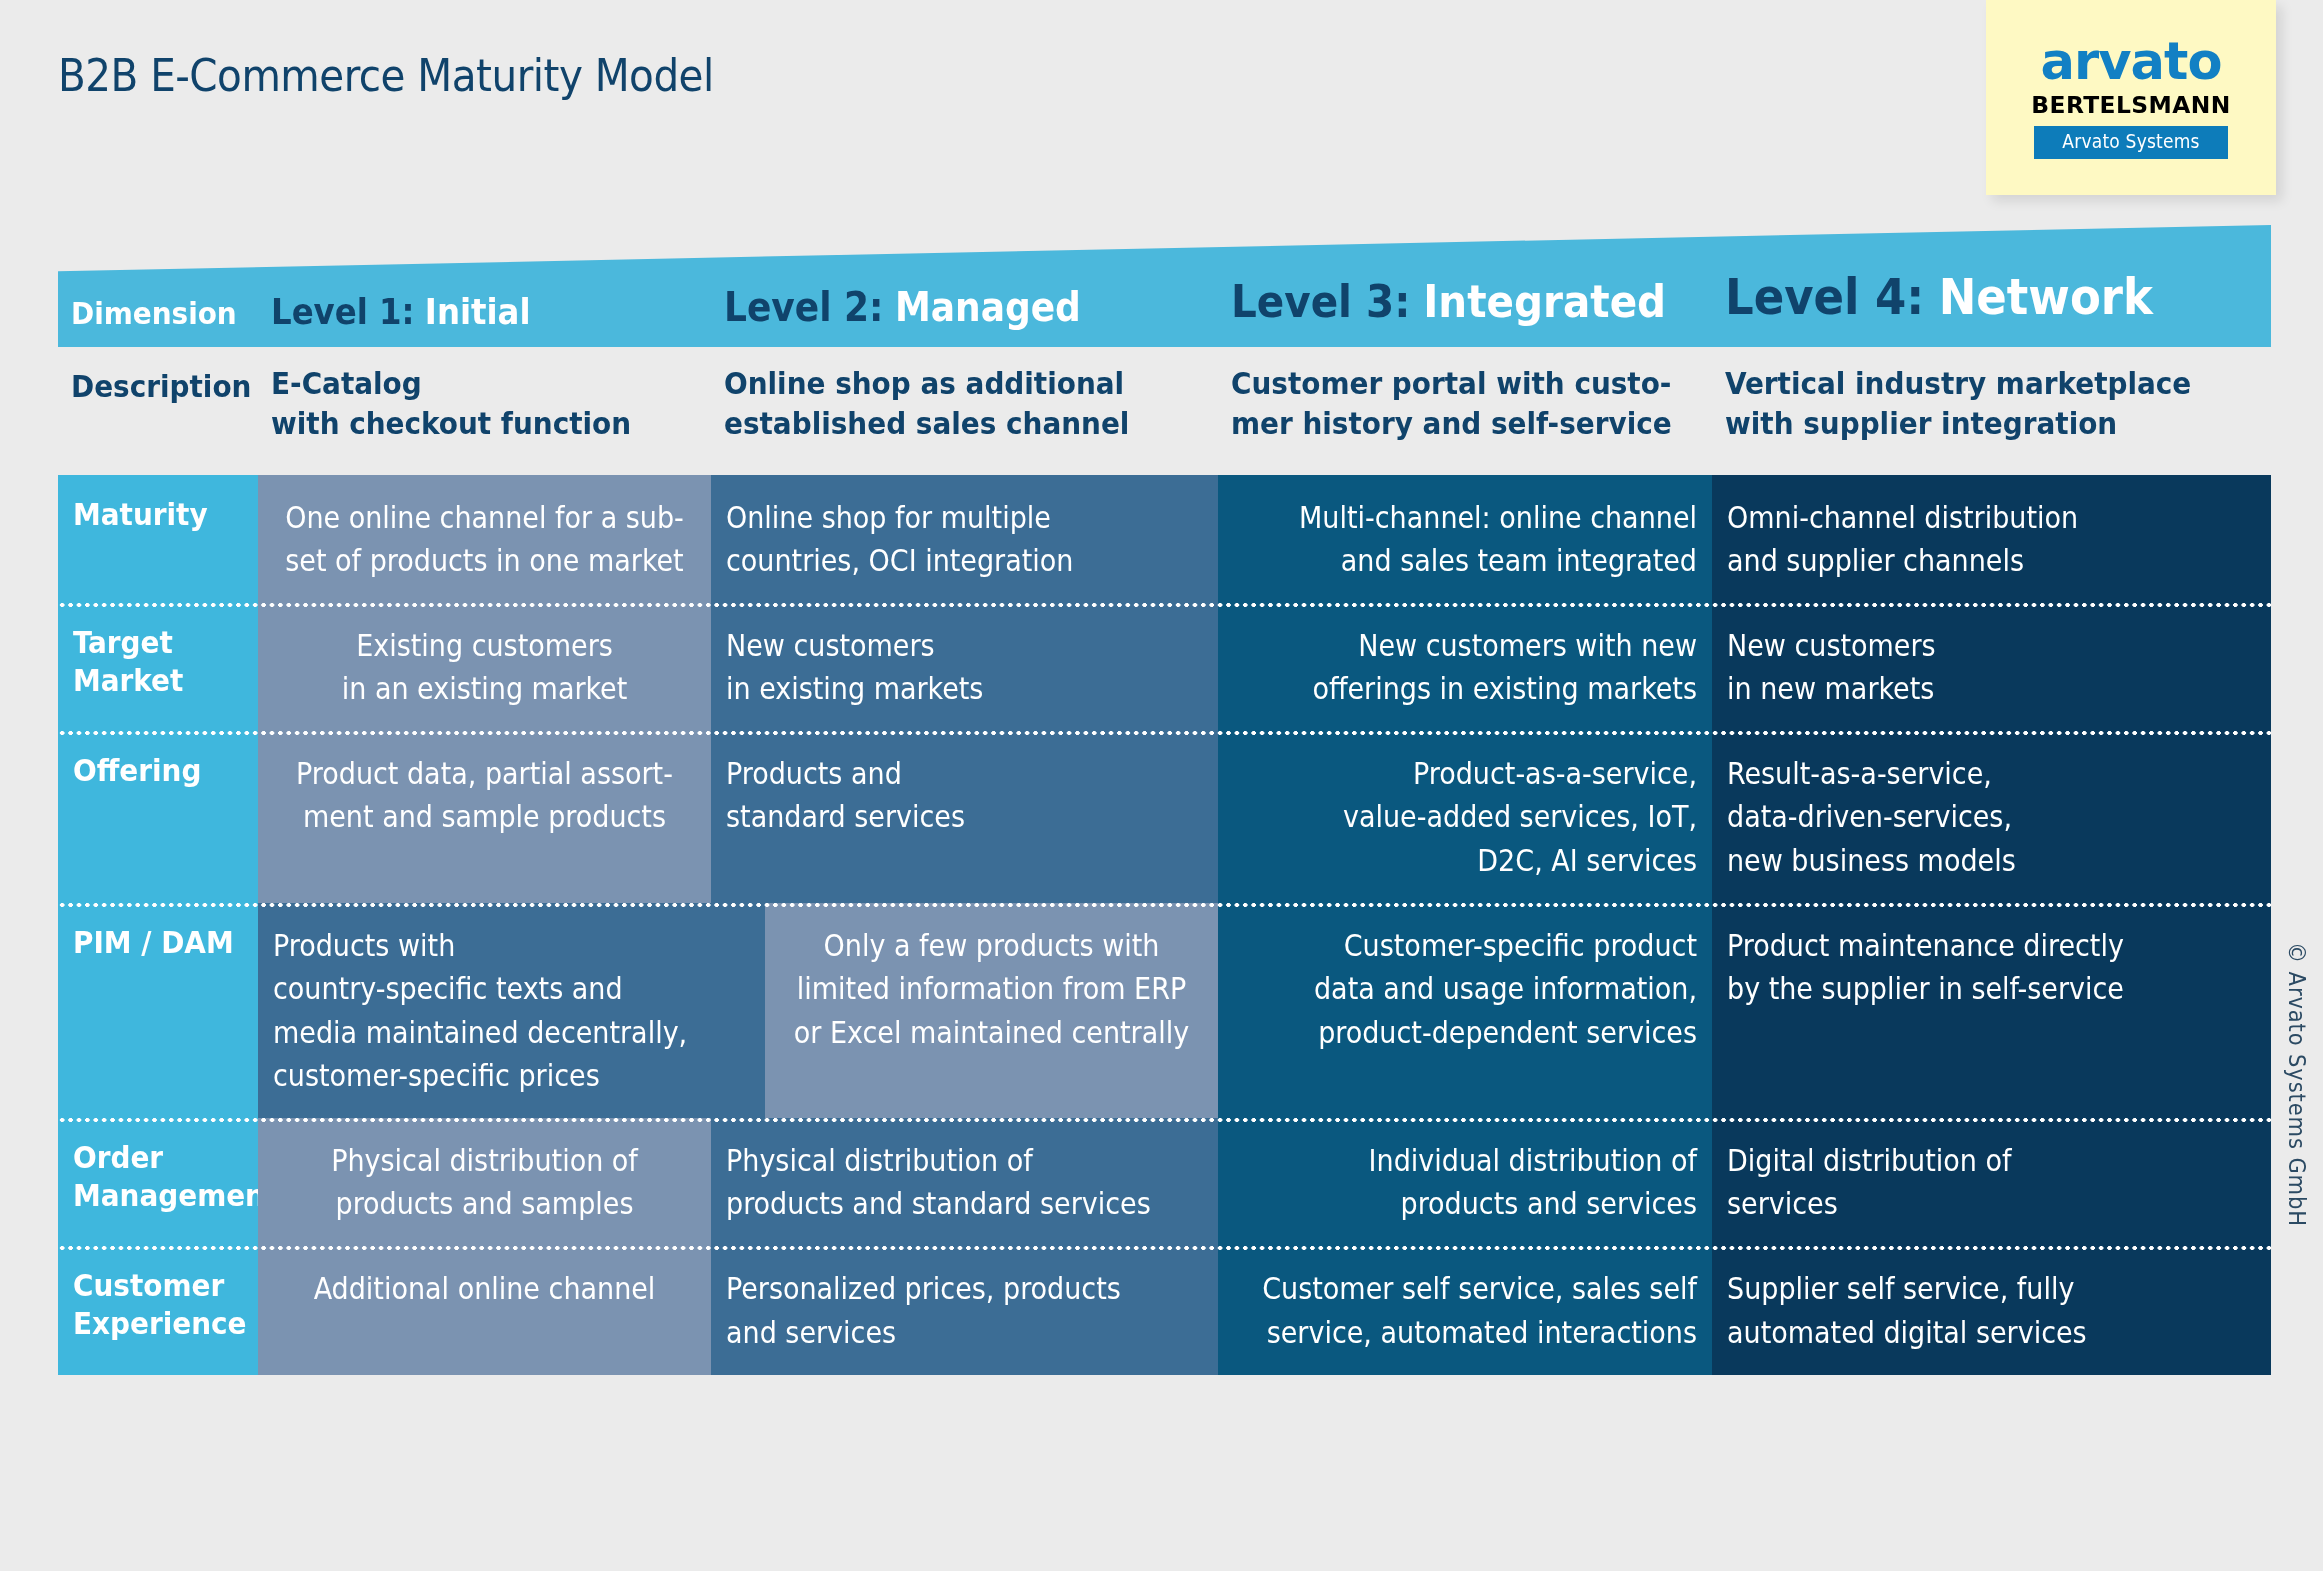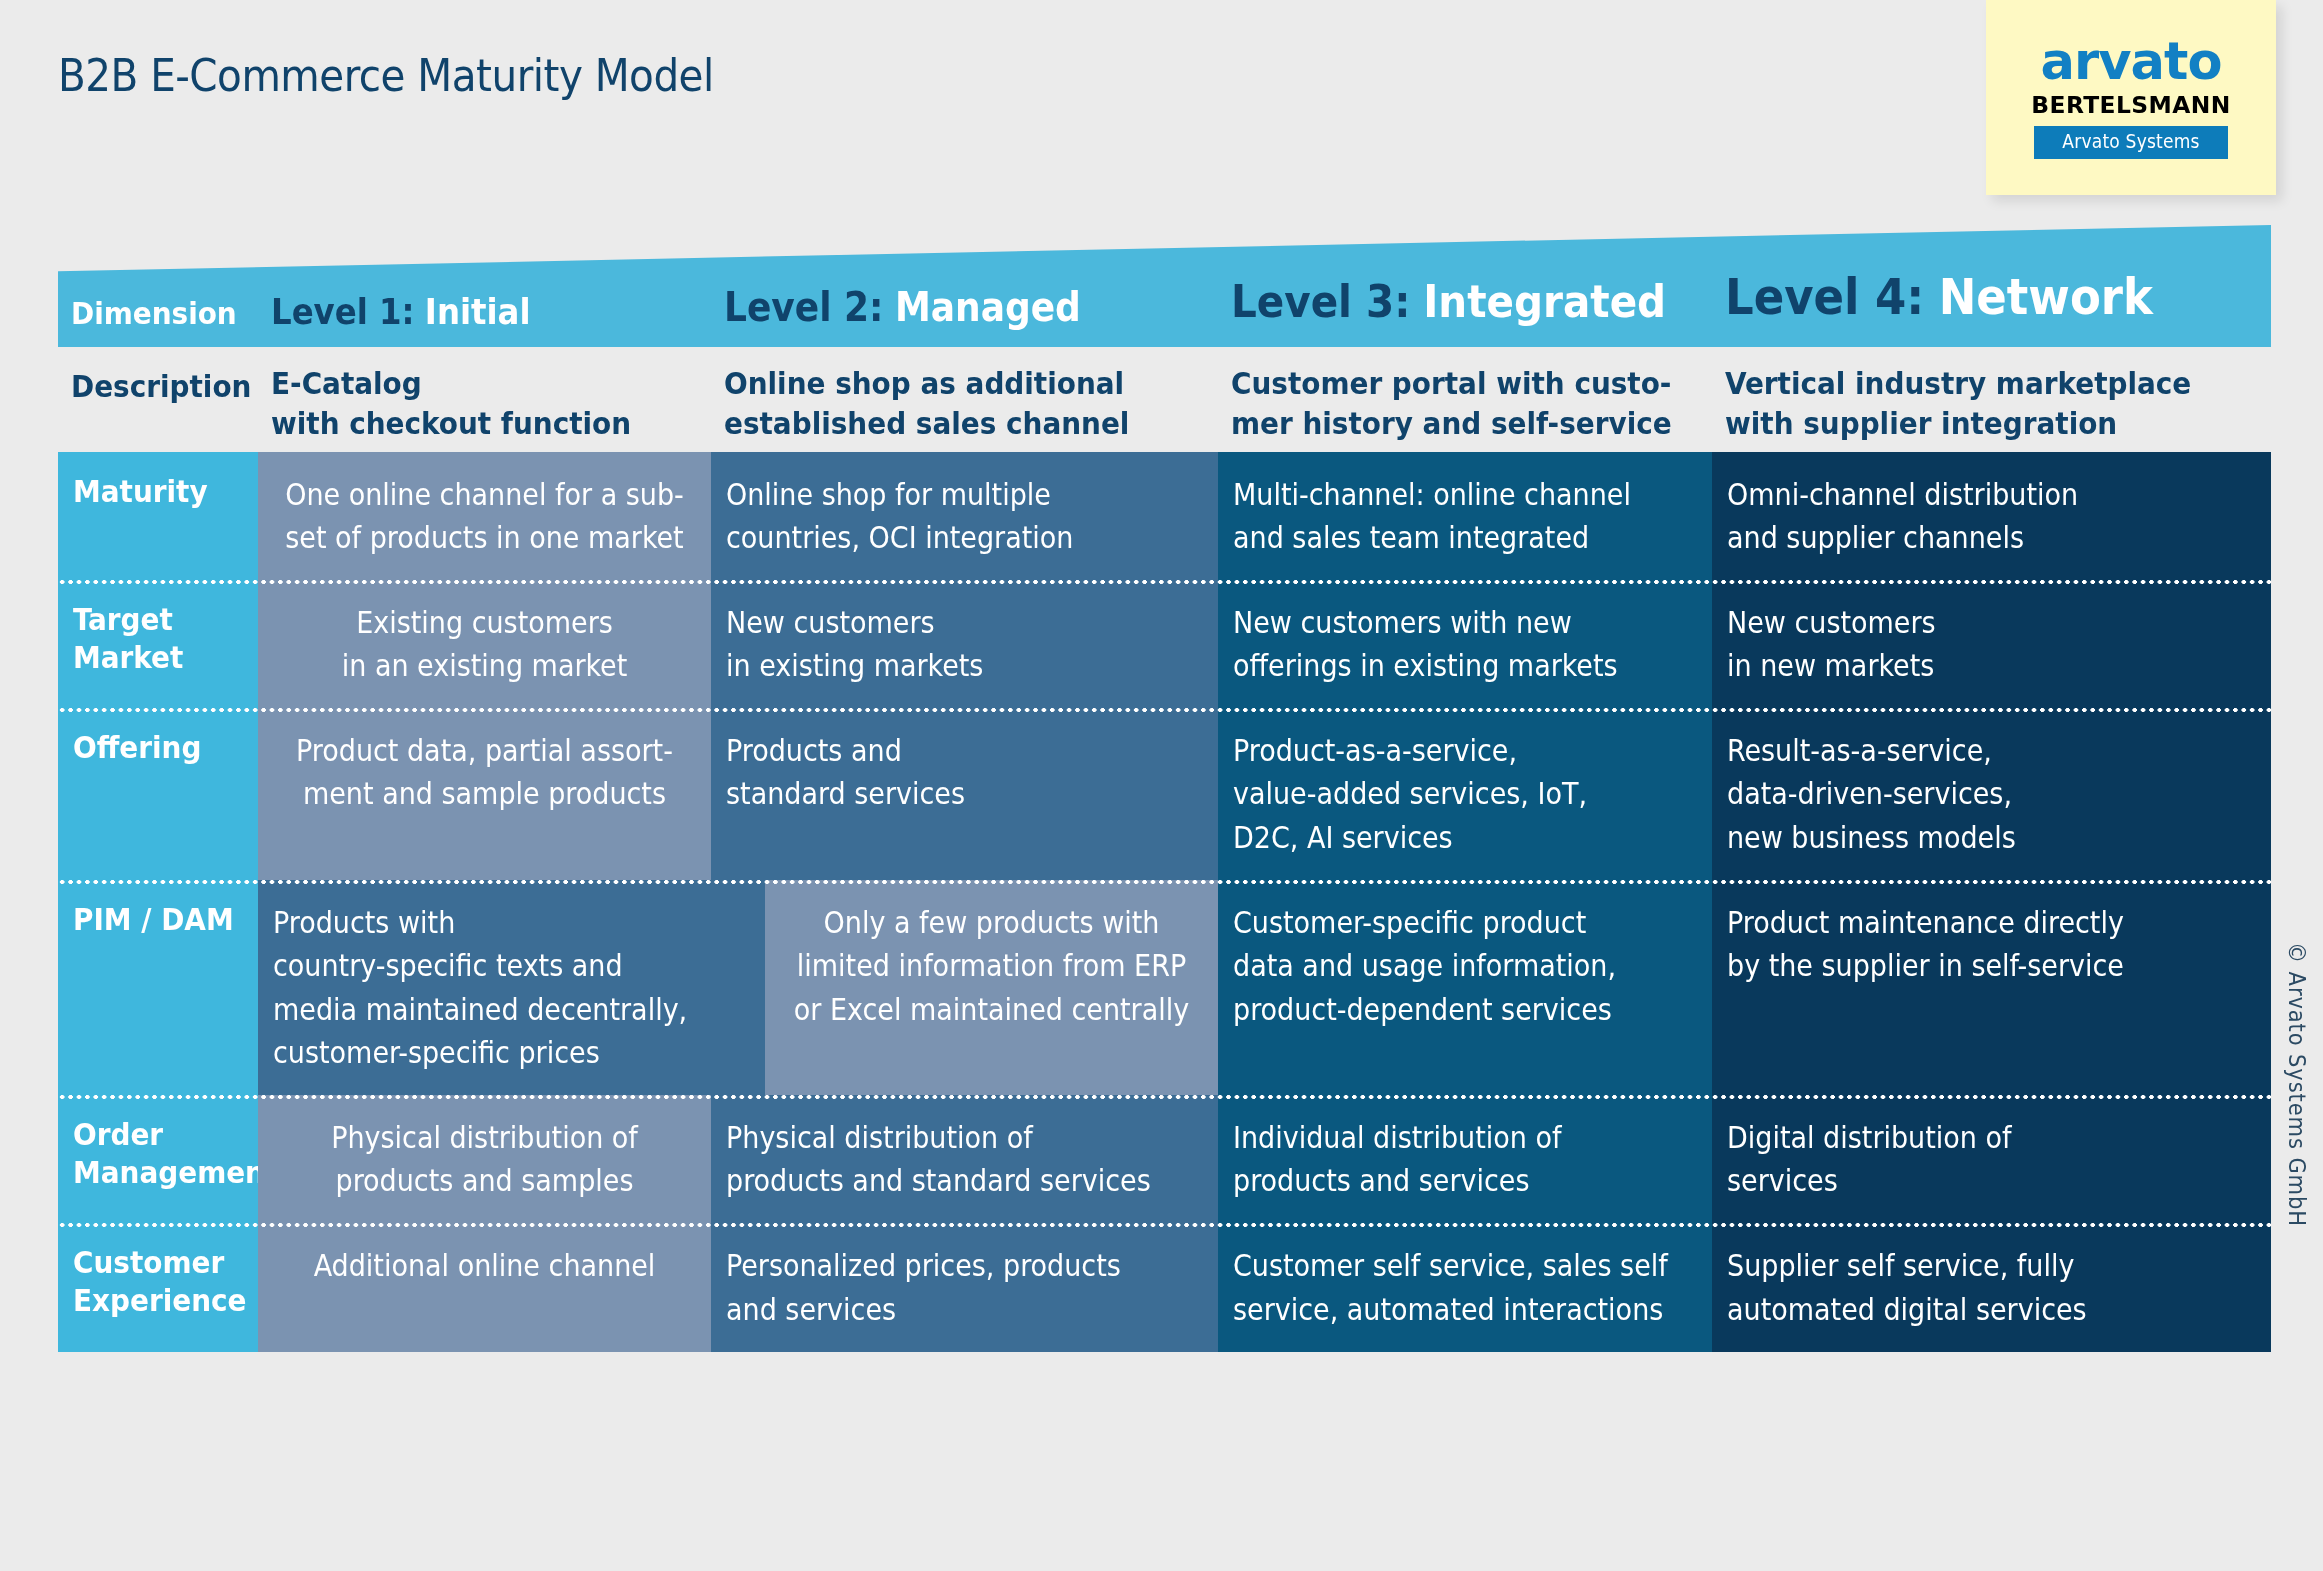--- a/index.html
+++ b/index.html
@@ -110,21 +110,21 @@
   .lvl-name { color: #ffffff; font-weight: bold; }
   .hcell.l1 { font-size: 36px; padding-bottom: 15px; }
   .hcell.l2 { font-size: 40px; padding-bottom: 17px; }
   .hcell.l3 { font-size: 45px; padding-bottom: 19px; }
   .hcell.l4 { font-size: 50px; padding-bottom: 20.6px; }
 
   
   .desc-row {
     display: flex;
     align-items: flex-start;
-    height: 105px;
+    height: 128px;
     padding-top: 17px;
     box-sizing: border-box;
   }
   .dcell {
     box-sizing: border-box;
     padding-left: 13px;
     color: #10436b;
     font-weight: bold;
     font-size: 31px;
     line-height: 1.28;
@@ -146,21 +146,21 @@
   }
   .bcell.label {
     background: #3fb7dd;
     font-weight: bold;
     font-size: 31px;
     line-height: 1.22;
     padding-top: 20.6px;
   }
   .bcell.c1 { background: #7b93b1; text-align: center; }
   .bcell.c2 { background: #3c6d95; }
-  .bcell.c3 { background: #0a587f; }
+  .bcell.c3 { background: #0a587f; text-align: right; }
   .bcell.c4 { background: #09395c; }
 
   
   .brow + .brow::before {
     content: "";
     position: absolute;
     left: 0; right: 0; top: 0;
     height: 3.7px;
     background-image: radial-gradient(circle, #ffffff 45%, rgba(255,255,255,0) 46%);
     background-size: 8.4px 3.7px;

